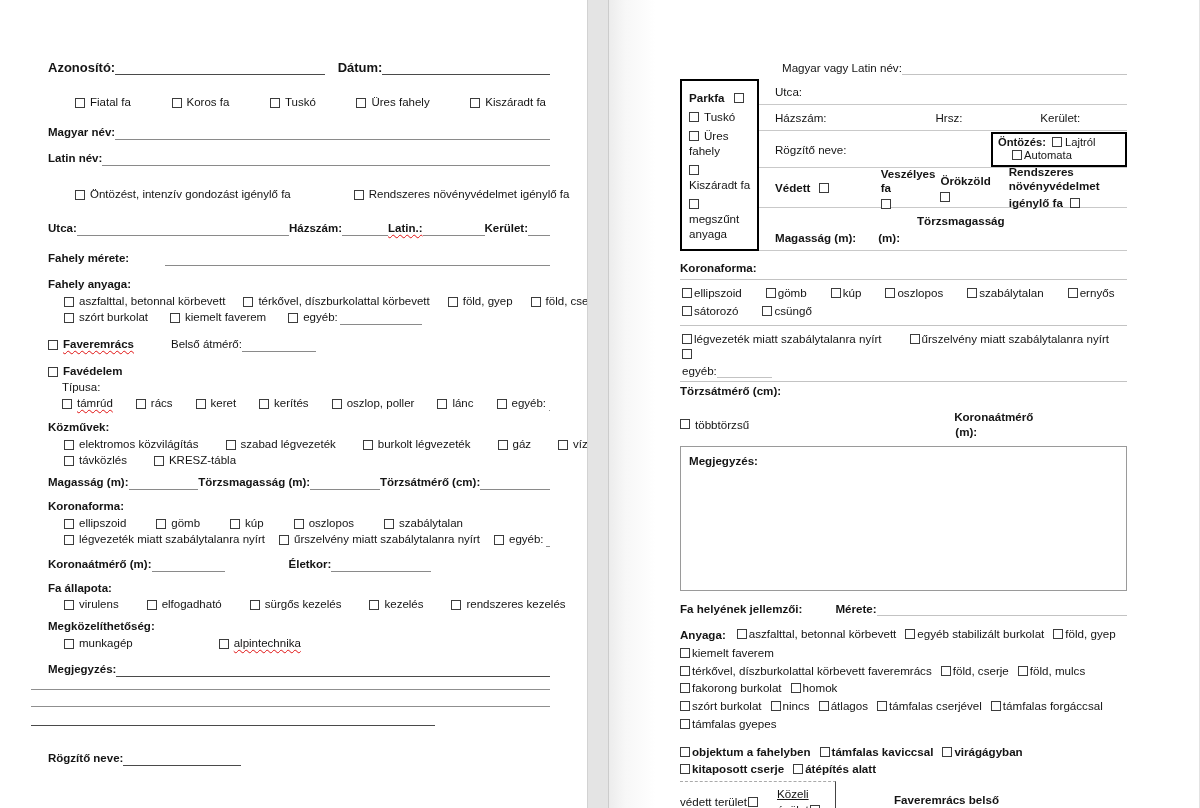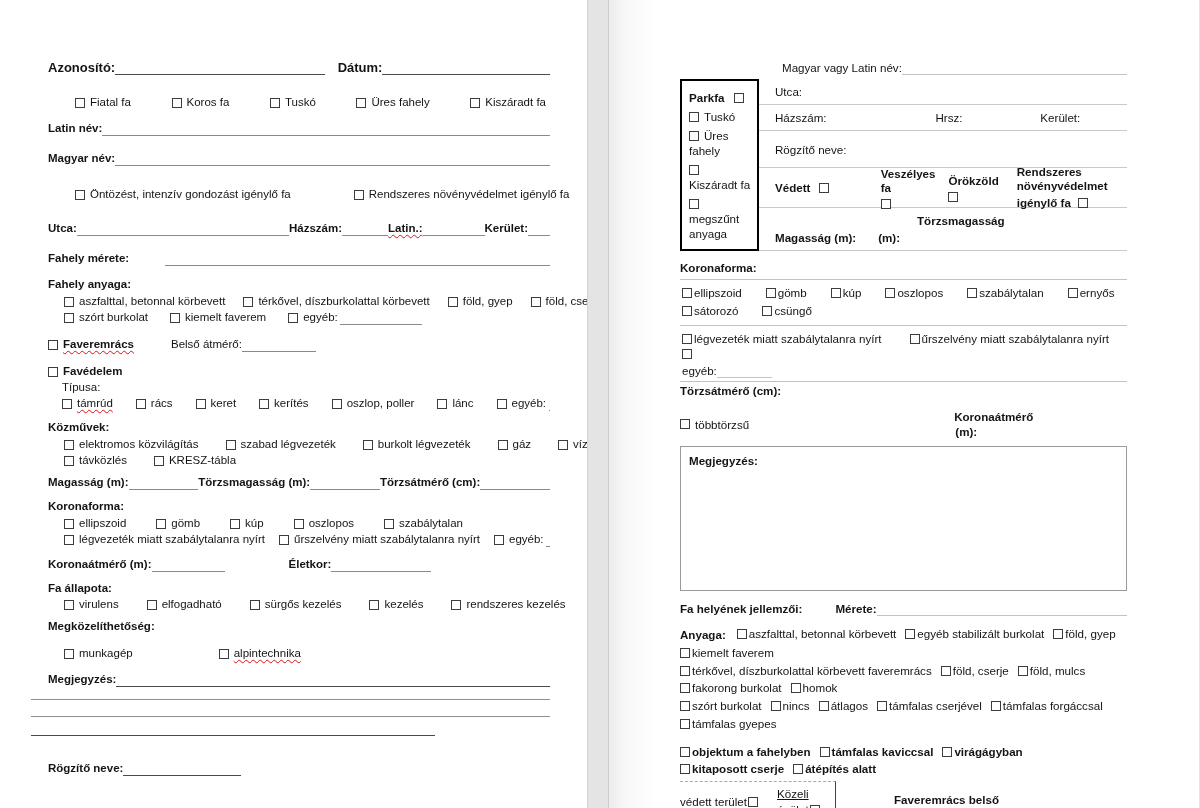--- a/index.html
+++ b/index.html
@@ -75,27 +75,27 @@
           <span class="cbi">
             <span class="cb"></span>
             <span>Üres fahely</span>
           </span>
           <span class="cbi">
             <span class="cb"></span>
             <span>Kiszáradt fa</span>
           </span>
         </div>
 
+      <div class="row" style="margin-top:15px;">
+        <span class="b">Magyar név:</span>
+        <span class="ln" style="flex:1;"></span>
+      </div>
+
       <div class="row" style="margin-top:11px;">
         <span class="b">Latin név:</span>
-        <span class="ln" style="flex:1;"></span>
-      </div>
-
-      <div class="row" style="margin-top:15px;">
-        <span class="b">Magyar név:</span>
         <span class="ln" style="flex:1;"></span>
       </div>
 
       <div class="row" style="margin-top:21px;padding-left:27px;">
         <span class="cbi">
           <span class="cb"></span>
           <span>Öntözést, intenzív gondozást igénylő fa</span>
         </span>
         <span class="cbi" style="margin-left:63px;">
           <span class="cb"></span>
@@ -316,21 +316,21 @@
             <span class="cb"></span>
             <span>kezelés</span>
           </span>
           <span class="cbi">
             <span class="cb"></span>
             <span>rendszeres kezelés</span>
           </span>
         </div>
 
       <div class="b" style="margin-top:7px;">Megközelíthetőség:</div>
-      <div class="row" style="margin-top:12px;padding-left:16px;gap:86px;">
+      <div class="row" style="margin-top:2px;padding-left:16px;gap:86px;">
           <span class="cbi">
             <span class="cb"></span>
             <span>munkagép</span>
           </span>
           <span class="cbi">
             <span class="cb"></span>
             <span class="sq">alpintechnika</span>
           </span>
         </div>
 
@@ -382,31 +382,36 @@
             <span>Házszám:</span>
             <span class="sp" style="flex:1.4;"></span>
             <span>Hrsz:</span>
             <span class="sp" style="flex:1;"></span>
             <span>Kerület:</span>
             <span class="sp" style="flex:0.6;"></span>
           </div>
           <div class="mrow" style="height:37px;">
             <span>Rögzítő neve:</span>
             <span style="flex:1;"></span>
+            <div class="ontbox">
+              <span class="b">Öntözés:</span>
+              <span class="cb" style="margin:0 3px;position:relative;top:1px;"></span><span>Lajtról</span>
+              <span class="cb" style="margin:0 2px 0 14px;position:relative;top:1px;"></span><span>Automata</span>
+            </div>
           </div>
           <div class="mrow" style="height:40px;align-items:center;">
             <span style="white-space:nowrap;">
               <span class="b">Védett</span>
               <span class="cb" style="margin:0 0 0 5px;position:relative;top:1px;"></span>
             </span>
             <div class="grp" style="margin-left:52px;">
               <span class="b">Veszélyes fa</span>
               <span class="cb" style="margin-top:4px;"></span>
             </div>
-            <div class="grp" style="margin-left:13px;">
+            <div class="grp" style="margin-left:5px;">
               <span class="b">Örökzöld</span>
               <span class="cb" style="margin-top:4px;"></span>
             </div>
             <div class="grp" style="margin-left:18px;">
               <span class="b">Rendszeres növényvédelmet</span>
               <span style="margin-top:3px;white-space:nowrap;">
                 <span class="b">igénylő fa</span>
                 <span class="cb" style="margin:0 0 0 4px;position:relative;top:1px;"></span>
               </span>
             </div>

